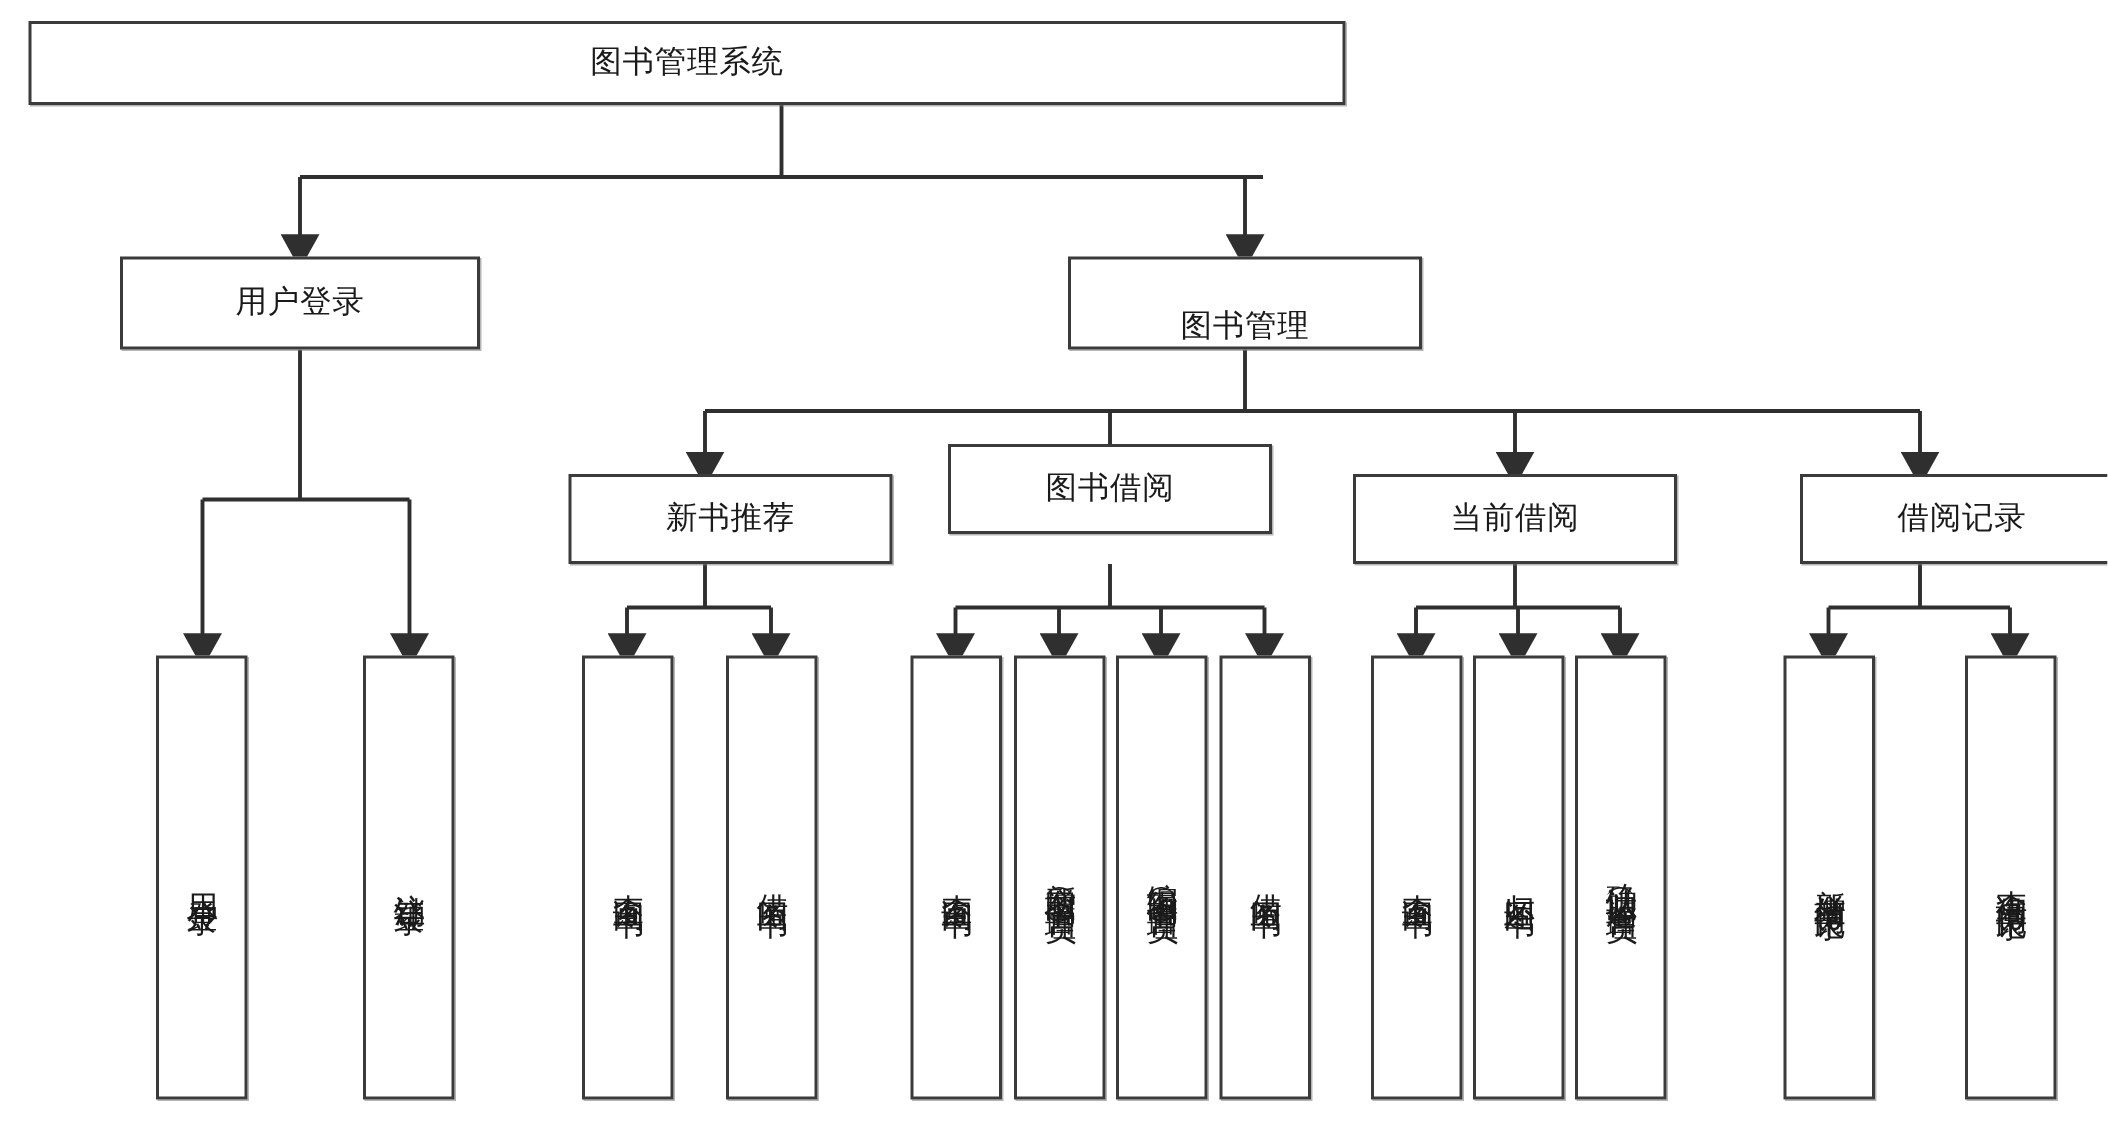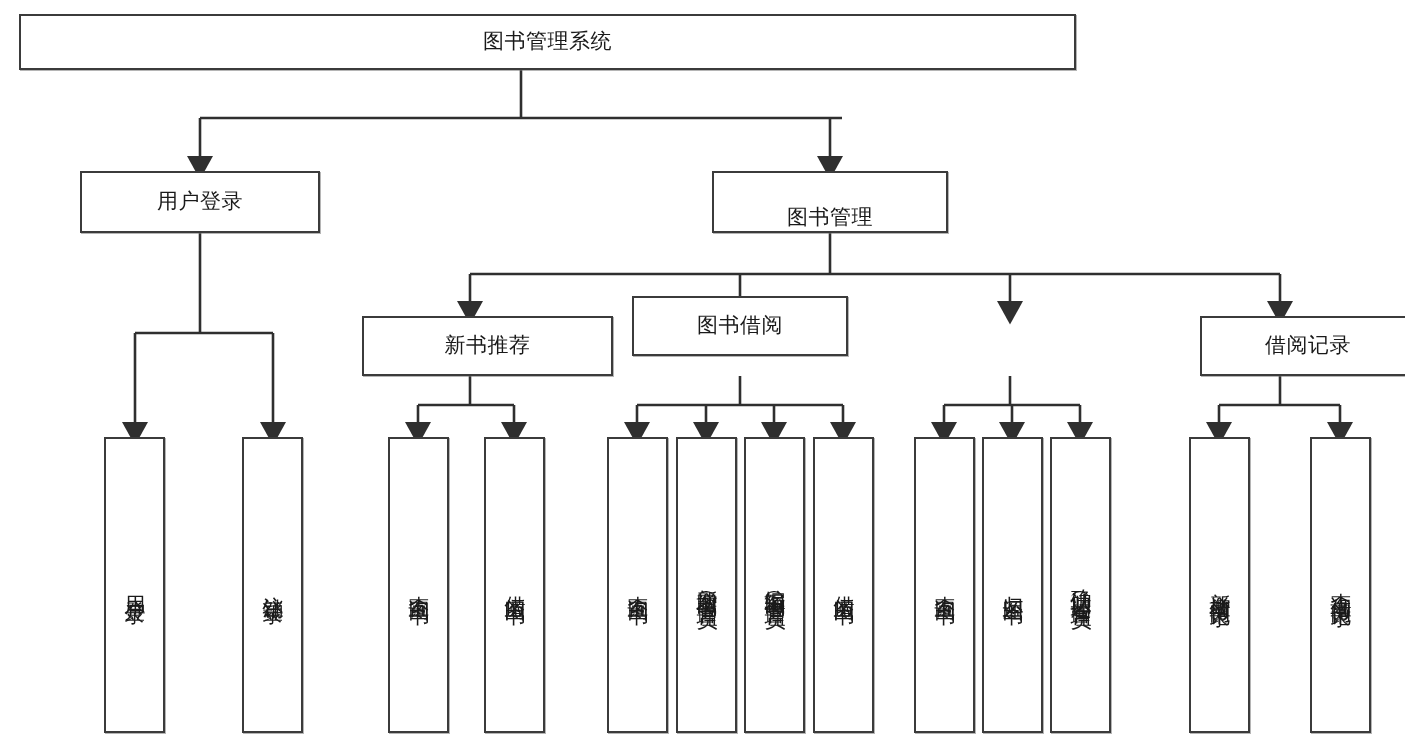--- a/index.html
+++ b/index.html
@@ -115,36 +115,39 @@
       <path d="M1012,405 L1012,426" marker-end="url(#arrow)"></path>
       <path d="M1080,405 L1080,426" marker-end="url(#arrow)"></path>
 
       <path d="M1280,376 L1280,405"></path>
       <path d="M1219,405 L1340,405"></path>
       <path d="M1219,405 L1219,426" marker-end="url(#arrow)"></path>
       <path d="M1340,405 L1340,426" marker-end="url(#arrow)"></path>
     </g>
   </svg>
 
-  <div class="node horiz" style="left: 19px; top: 14px; width: 1057px; height: 56px;">
+  <div class="node horiz" style="left: 19px; top: 14px; width: 878px; height: 56px;">
     <span class="label">图书管理系统</span>
   </div>
 
   <div class="node horiz" style="left: 80px; top: 171px; width: 240px; height: 62px;">
     <span class="label">用户登录</span>
   </div>
   <div class="node horiz" style="left: 712px; top: 171px; width: 236px; height: 62px; align-items: flex-end;">
     <span class="label">图书管理</span>
   </div>
 
-  <div class="node horiz" style="left: 362px; top: 316px; width: 251px; height: 60px;">
+  <div class="node horiz" style="left: 379px; top: 316px; width: 216px; height: 60px;">
     <span class="label">新书推荐</span>
   </div>
   <div class="node horiz" style="left: 632px; top: 296px; width: 216px; height: 60px;">
     <span class="label">图书借阅</span>
+  </div>
+  <div class="node horiz" style="left: 902px; top: 316px; width: 216px; height: 60px;">
+    <span class="label">当前借阅</span>
   </div>
   <div class="node horiz" style="left: 1172px; top: 316px; width: 216px; height: 60px; margin-left: 28px;">
     <span class="label">借阅记录</span>
   </div>
 
   <div class="node vert" style="left: 104px; top: 437px; width: 61px; height: 296px;">
     <span class="label">用户登录</span>
   </div>
   <div class="node vert" style="left: 242px; top: 437px; width: 61px; height: 296px;">
     <span class="label">注销登录</span>

